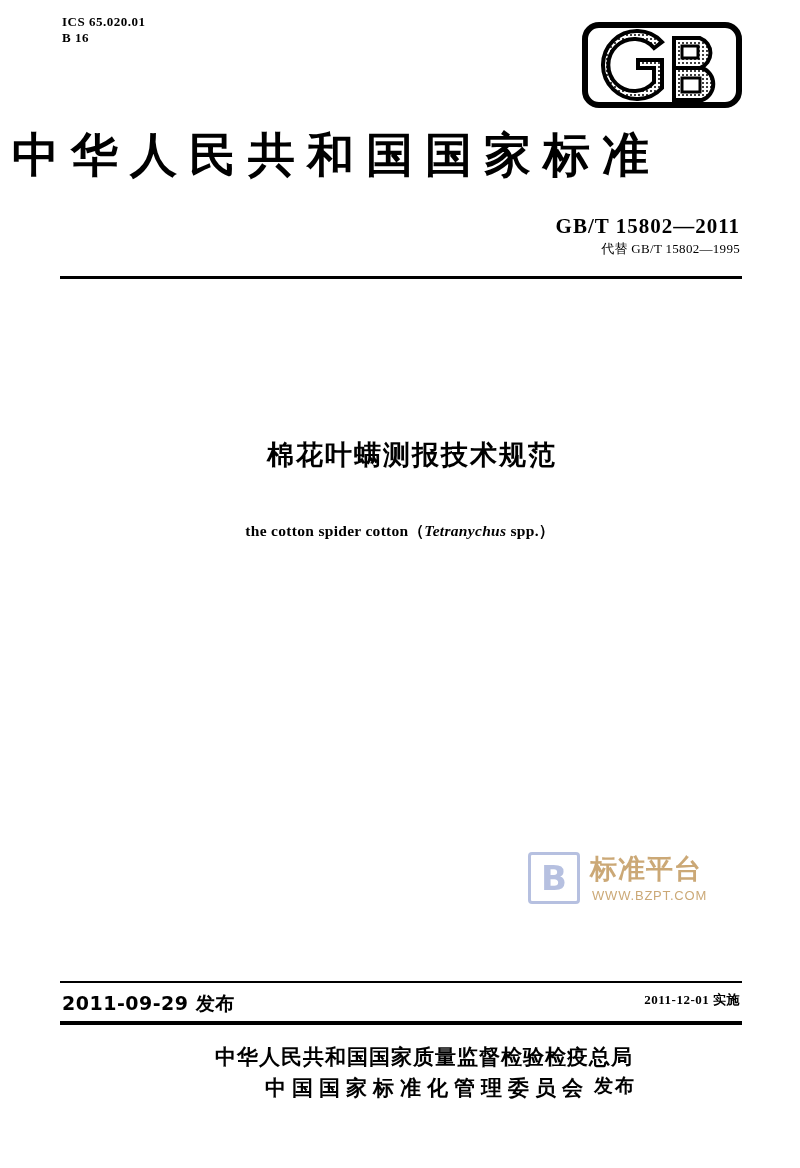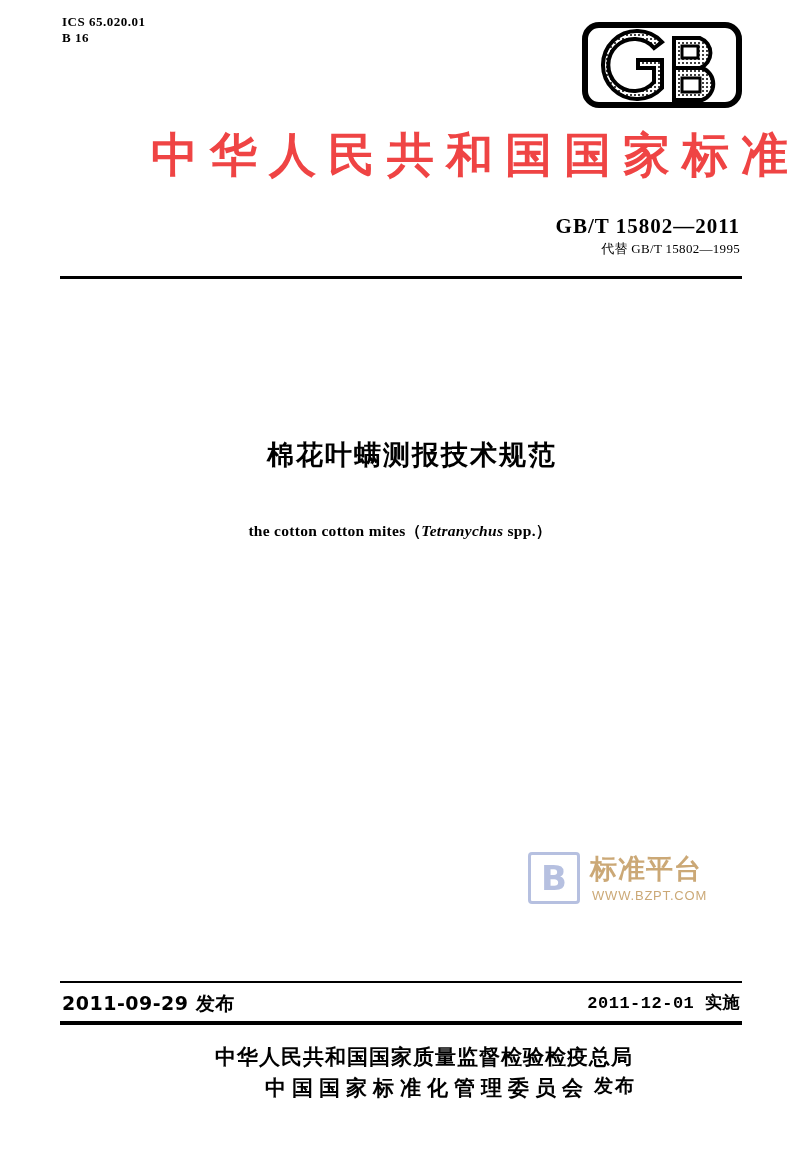--- a/index.html
+++ b/index.html
@@ -41,27 +41,27 @@
     width: 160px;
     height: 86px;
   }
 
   
   .cn-title {
     position: absolute;
     left: 0;
     right: 0;
     top: 124px;
-    text-align: right;
+    text-align: left;
     font-family: "DejaVu Sans", sans-serif;
     font-weight: bold;
     font-size: 47px;
     letter-spacing: 12px;
     text-indent: 12px;
-    color: #ef4444;
+    color: #000000;
   }
 
   
   .std-no {
     position: absolute;
     right: 60px;
     top: 214px;
     text-align: right;
   }
   .std-no .main {
@@ -185,23 +185,23 @@
     top: 991px;
     font-family: "DejaVu Sans", sans-serif;
     font-weight: bold;
     font-size: 19px;
     letter-spacing: 0.5px;
   }
   .impl-date {
     position: absolute;
     right: 60px;
     top: 991px;
-    font-family: Liberation Mono, monospace;
-    font-weight: bold;
-    font-size: 17px;
+    font-family: Liberation Serif, serif;
+    font-weight: bold;
+    font-size: 13px;
     letter-spacing: 0.5px;
   }
 
   
   .publisher {
     position: absolute;
     left: 0;
     right: 0;
     top: 1042px;
     text-align: center;
@@ -261,21 +261,21 @@
   <div class="std-no">
     <div class="main">GB/T 15802—2011</div>
     <div class="replace">代替 GB/T 15802—1995</div>
   </div>
 
   <div class="rule-top"></div>
 
   <div class="doc-title-cn">棉花叶螨测报技术规范</div>
   <div class="doc-title-en">
     <div>
-      <span>the cotton cotton mites（</span><span class="ital">Tetranychus</span><span> spp.）</span>
+      <span>the cotton spider cotton（</span><span class="ital">Tetranychus</span><span> spp.）</span>
     </div>
   </div>
 
   <div class="watermark">
     <div class="wm-badge">B</div>
     <div class="wm-text">标准平台</div>
     <div class="wm-url">WWW.BZPT.COM</div>
   </div>
 
   <div class="rule-bottom-thin"></div>

